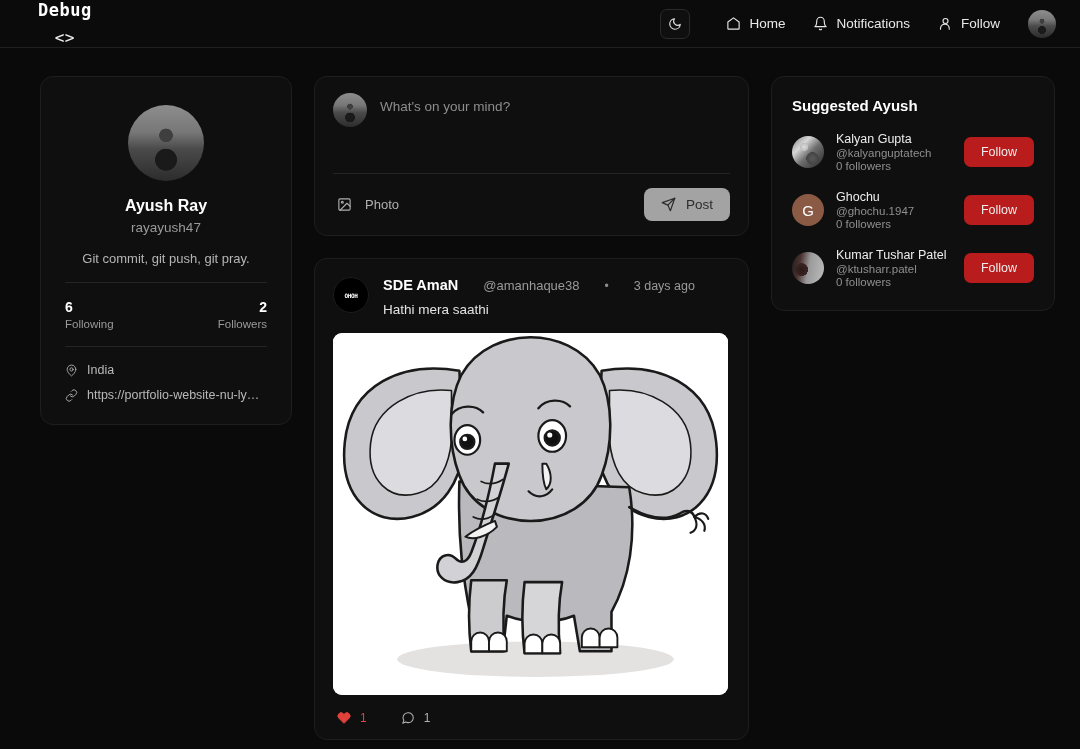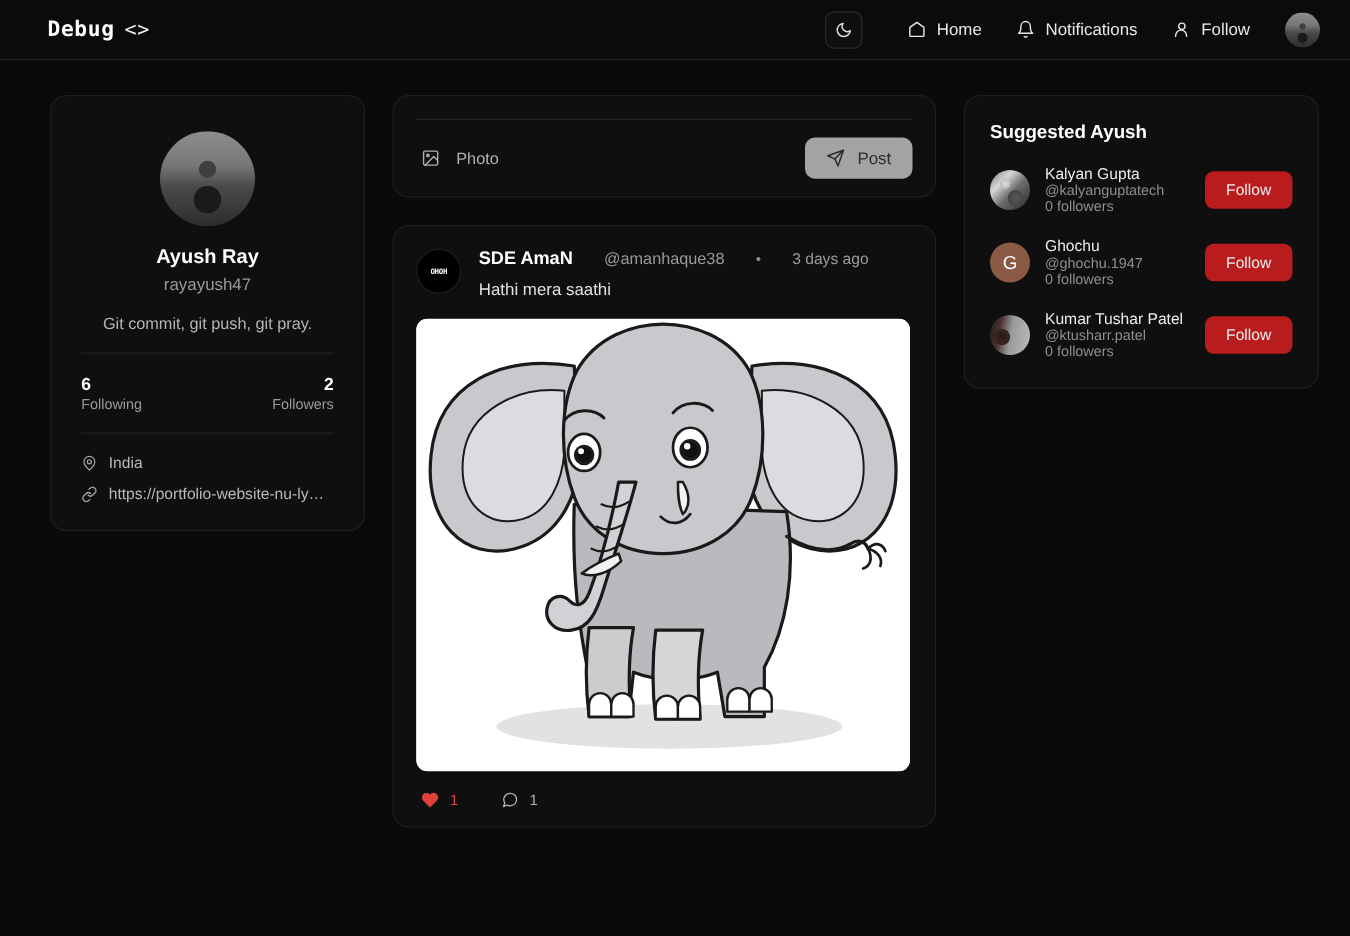--- a/index.html
+++ b/index.html
@@ -25,20 +25,21 @@
   }
   .logo {
     font-family: "DejaVu Sans Mono", monospace;
     font-size: 17px;
     font-weight: bold;
     letter-spacing: 0.5px;
     color: #ffffff;
     display: flex;
     align-items: center;
     gap: 8px;
+    flex-direction: column;
   }
   .logo-chevrons { font-size: 16px; color: #f0f0f0; font-weight: normal; }
 
   .nav {
     display: flex;
     align-items: center;
     gap: 0px;
   }
   .theme-toggle {
     width: 30px; height: 30px;
@@ -343,20 +344,26 @@
           </svg>
         </span>
         <span class="meta-text">https://portfolio-website-nu-lyart.ver…</span>
       </div>
     </div>
   </div>
 
   <div class="col-mid">
 
     <div class="card composer">
+      <div class="composer-top">
+        <div class="composer-avatar">
+          <div class="photo-av"></div>
+        </div>
+        <textarea class="composer-input" placeholder="What's on your mind?" style=""></textarea>
+      </div>
       <div class="composer-divider"></div>
       <div class="composer-actions">
         <div class="photo-btn">
           <span>
             <svg width="15" height="15" viewBox="0 0 24 24" fill="none" stroke="#b0b0b0" stroke-width="1.8" stroke-linecap="round" stroke-linejoin="round">
               <rect x="3" y="3" width="18" height="18" rx="2"></rect>
               <circle cx="8.5" cy="8.5" r="1.5"></circle>
               <path d="M21 15l-5-5L5 21"></path>
             </svg>
           </span>

